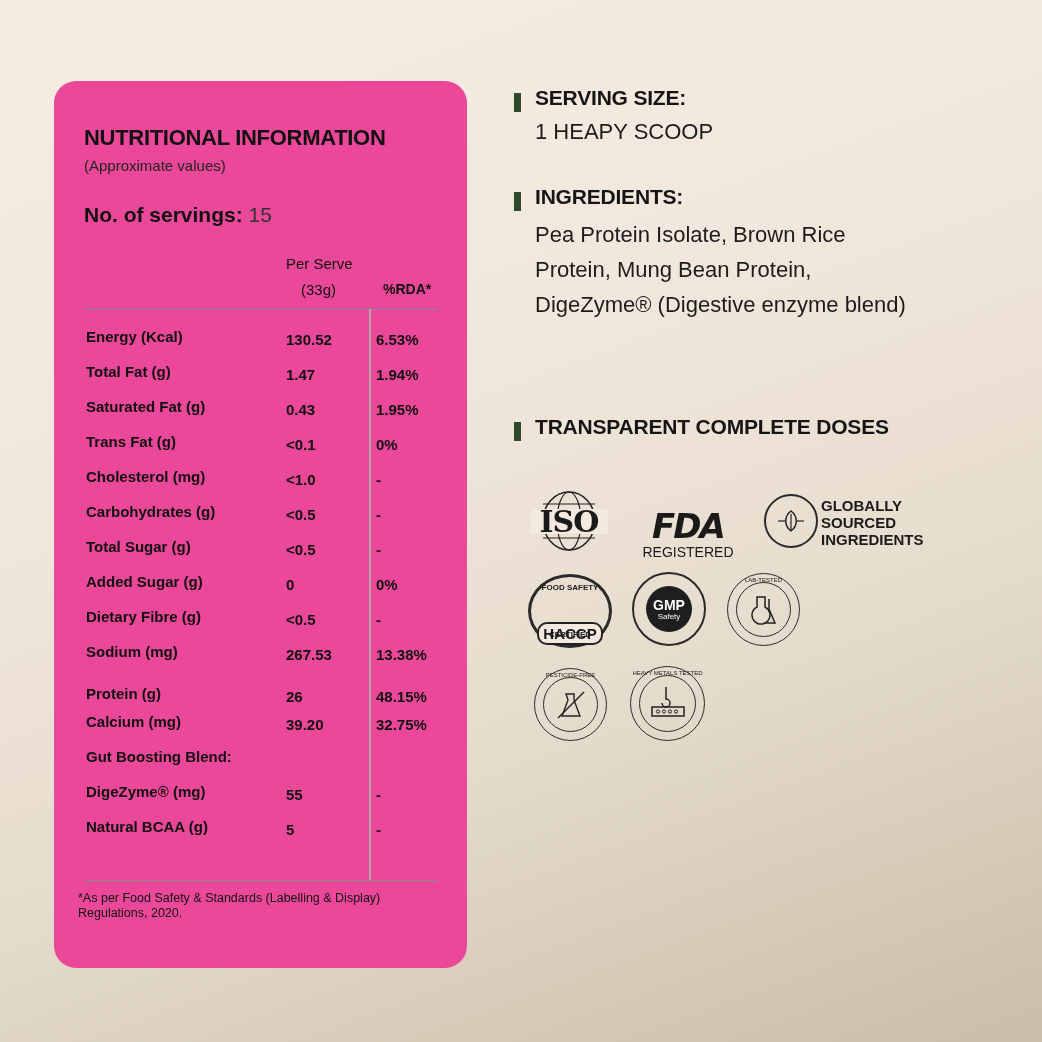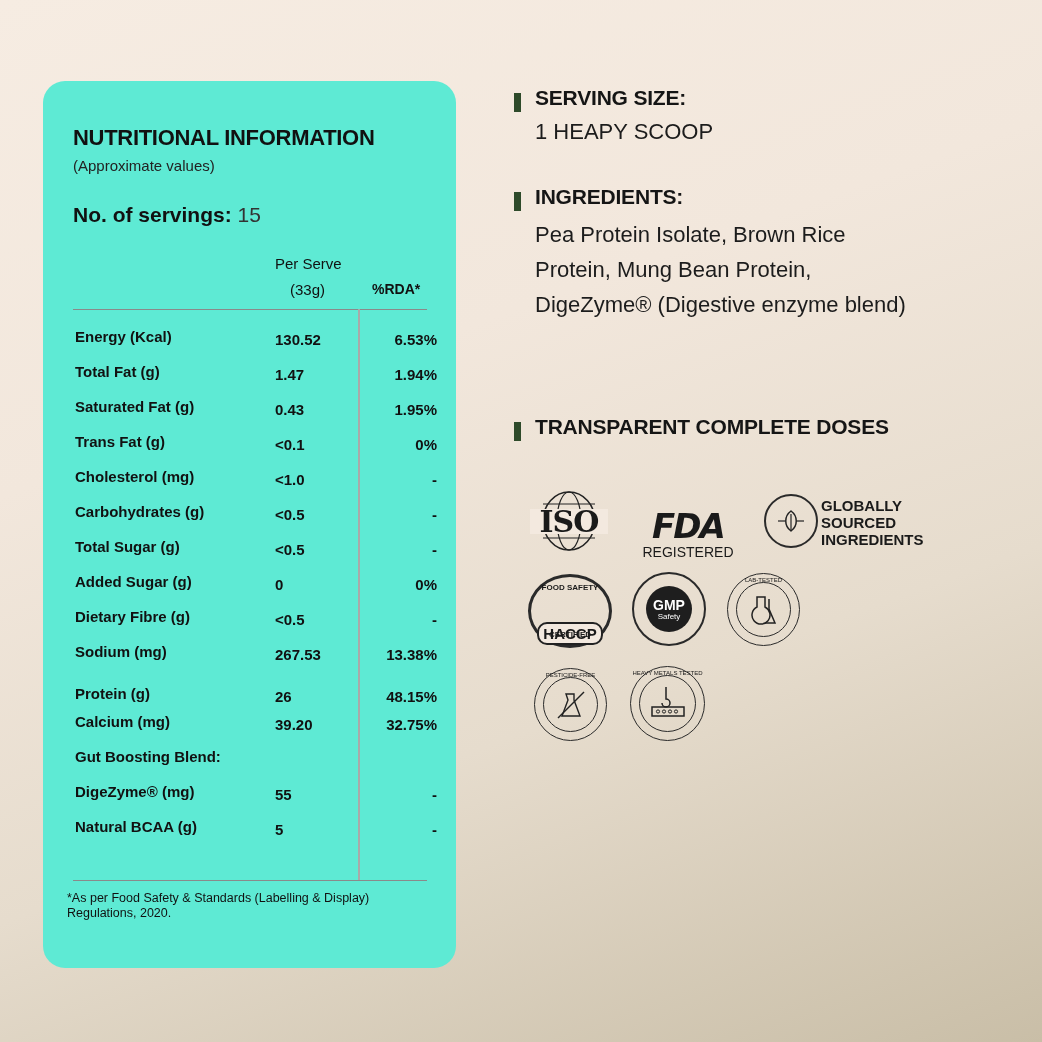--- a/index.html
+++ b/index.html
@@ -3,37 +3,37 @@
 <meta charset="utf-8">
 <style>
   html, body { margin:0; padding:0; }
   body {
     width:1042px; height:1042px; overflow:hidden; position:relative;
     font-family:"Liberation Sans", "DejaVu Sans", sans-serif;
     color:#1a1a1a;
     background: linear-gradient(160deg, #f6ece2 0%, #f2e7dc 35%, #e6dccd 65%, #c9bea7 100%);
   }
   .card {
-    position:absolute; left:43px; top:81px; width:413px; height:887px;
-    background:#5eead4; border-radius:22px;
+    position:absolute; left:54px; top:81px; width:413px; height:887px;
+    background:#ec4899; border-radius:22px;
   }
   .nt-title { position:absolute; left:30px; top:44px; font-size:22px; font-weight:700; letter-spacing:-0.3px; color:#111; }
   .nt-sub { position:absolute; left:30px; top:76px; font-size:15px; color:#222; }
   .nt-line { position:absolute; left:30px; font-size:21px; color:#111; }
   .nt-line b { font-weight:700; }
   .nt-line span.val { font-weight:400; color:#333; }
   .hdr-per { position:absolute; left:232px; top:174px; font-size:15px; color:#111; }
   .hdr-33 { position:absolute; left:247px; top:200px; font-size:15px; color:#111; }
   .hdr-rda { position:absolute; left:329px; top:200px; font-size:14px; font-weight:700; color:#111; }
   .hline { position:absolute; left:30px; width:354px; height:1px; background:#8a8a8a; }
   .vline { position:absolute; left:315px; top:228px; width:2px; height:571px; background:#a9a9a9; }
   .row { position:absolute; left:32px; width:360px; height:30px; font-size:15px; font-weight:700; color:#111; }
   .row .lbl { position:absolute; left:0; top:0; white-space:nowrap; }
   .row .v1 { position:absolute; left:200px; width:80px; top:3px; text-align:left; }
-  .row .v2 { position:absolute; left:290px; width:72px; top:3px; text-align:right; }
+  .row .v2 { position:absolute; left:290px; width:72px; top:3px; text-align:left; }
   .foot { position:absolute; left:24px; top:810px; font-size:12.5px; line-height:15px; color:#111; width:360px; }
 
   .sec { position:absolute; left:514px; }
   .sec .bar { position:absolute; left:0; top:7px; width:7px; height:19px; background:#2e4a2a; }
   .sec .head { position:absolute; left:21px; top:0; font-size:21px; font-weight:700; color:#151515; white-space:nowrap; letter-spacing:-0.2px; }
   .sec .body { position:absolute; left:21px; top:32px; font-size:22px; color:#1c1c1c; line-height:35px; width:380px; }
 
   .badge { position:absolute; display:flex; align-items:center; justify-content:center; color:#1a1a1a; }
   .circle { border-radius:50%; border:2px solid #2a2a2a; box-sizing:border-box; }
 </style>

